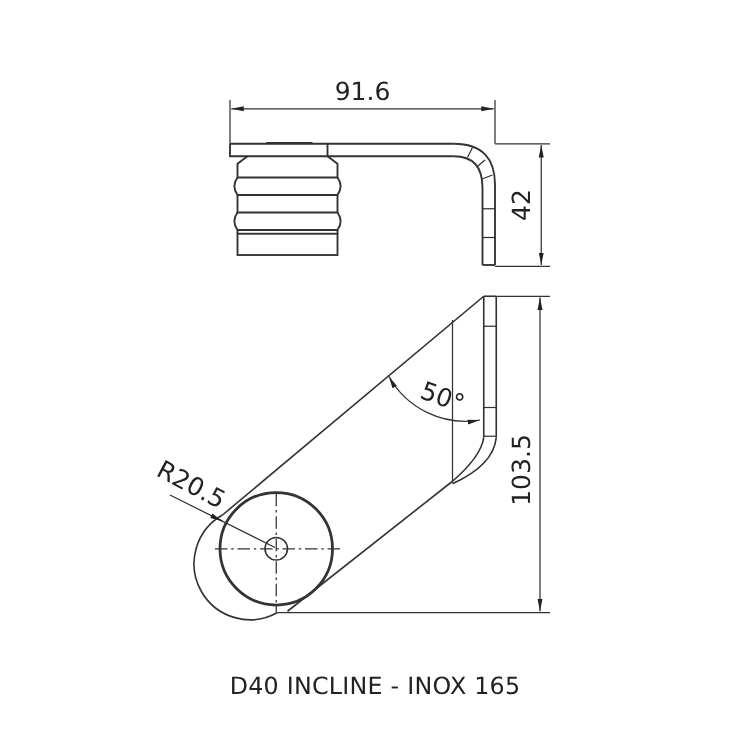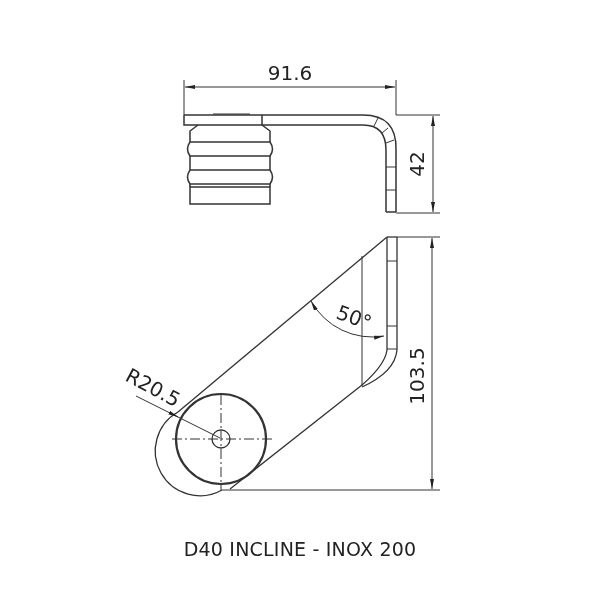--- a/index.html
+++ b/index.html
@@ -100,13 +100,13 @@
   </g>
   <text class="dim-text" x="0" y="0" transform="translate(335,318) rotate(20)">50°</text>
 
   <g stroke="#333" stroke-width="1" fill="none">
     <line x1="397" y1="237" x2="440" y2="237"></line>
     <line x1="432" y1="238" x2="432" y2="489" marker-start="url(#arr)" marker-end="url(#arr)"></line>
   </g>
   <text class="dim-text" x="0" y="0" text-anchor="middle" transform="translate(424,376) rotate(-90)">103.5</text>
 </svg>
 
-<div class="caption">D40 INCLINE - INOX 200</div>
+<div class="caption">D40 INCLINE - INOX 165</div>
 
 </body></html>

